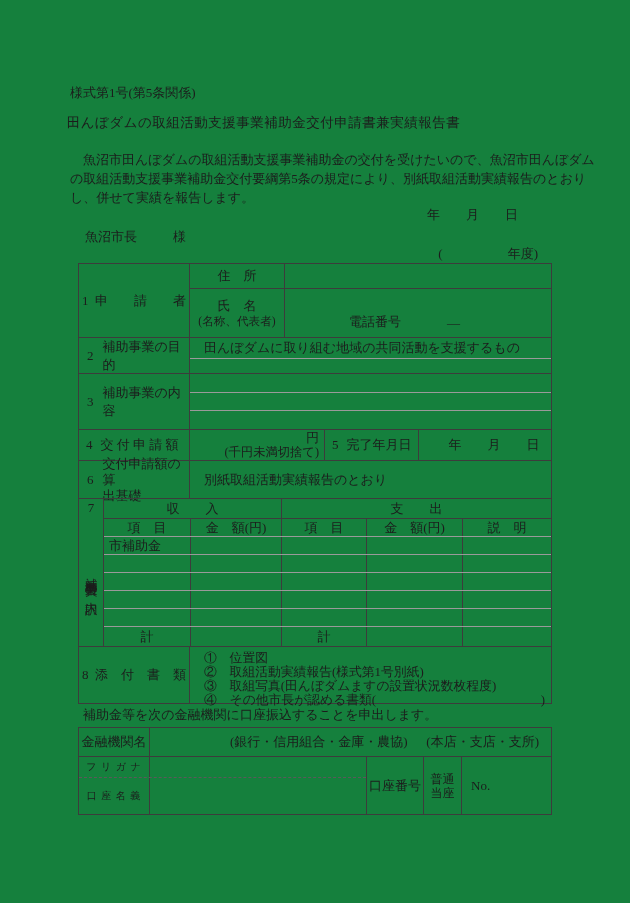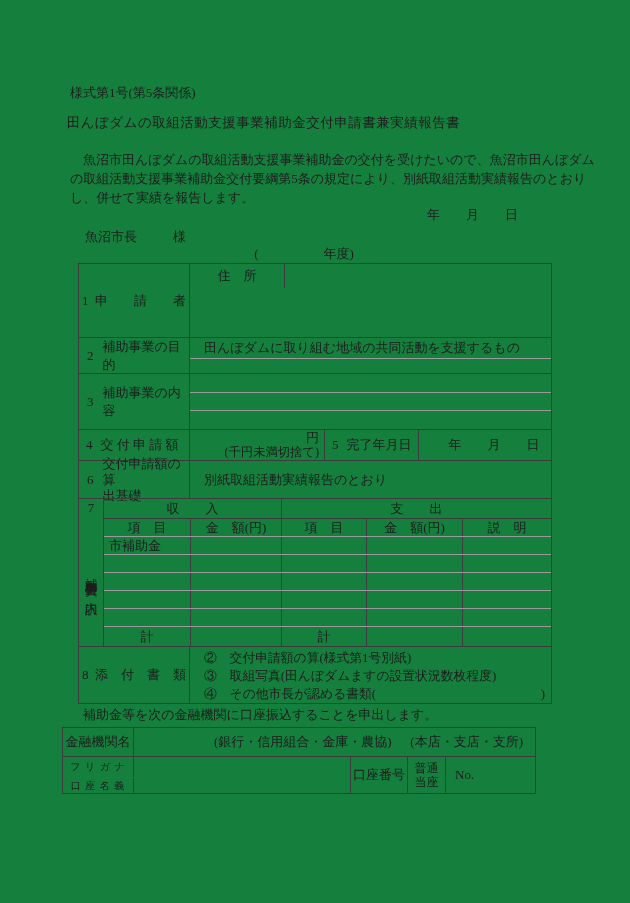--- a/index.html
+++ b/index.html
@@ -19,25 +19,25 @@
   .col{display:flex;flex-direction:column;}
   .flex1{flex:1;min-width:0;min-height:0;}
   
   .form-number{left:70px;top:84px;}
   .doc-title{left:0;top:114px;width:527px;text-align:center;font-size:13.5px;letter-spacing:0.5px;}
   .intro{left:70px;top:151px;width:486px;line-height:18.8px;}
   .intro div{white-space:nowrap;}
   .date-line{left:70px;top:206px;width:482px;text-align:right;padding-right:34px;}
   .addressee{left:85px;top:228px;text-align:right;}
   .addressee .honorific{margin-left:36px;}
-  .fiscal-year{left:70px;top:245px;width:482px;text-align:center;padding-right:14px;}
+  .fiscal-year{left:70px;top:245px;width:482px;text-align:right;padding-right:14px;}
   
   .tbl{border:1px solid var(--line);width:474px;display:flex;flex-direction:column;}
   .main-tbl{left:78px;top:263px;height:441px;}
-  .bank-tbl{left:62px;top:727px;height:67px;}
+  .bank-tbl{left:78px;top:727px;height:88px;}
   .mrow{display:flex;}
   .mrow + .mrow{border-top:1px solid var(--line);}
   .mrow > * + *, .subrow > * + *{border-left:1px solid var(--line);}
   .subrow{display:flex;}
   .t-line{border-top:1px solid var(--line);}
   .t-thin{border-top:1px solid var(--thin);}
   .t-dot{border-top:1px dashed #5a5a5a;}
   .cell{display:flex;align-items:center;}
   
   .c-label{width:110px;}
@@ -94,20 +94,30 @@
 
     <div class="mrow" style="height:73px">
       <div class="cell c-label center">
         <span>1</span>&nbsp;&nbsp;<span>申　　請　　者</span>
       </div>
       <div class="col flex1">
         <div class="subrow" style="height:24px">
           <div class="cell c-sub center">住　所</div>
           <div class="cell flex1"></div>
         </div>
+        <div class="subrow flex1 t-line">
+          <div class="cell c-sub vcell">
+            <span>氏　名</span>
+            <span class="name-sub">(名称、代表者)</span>
+          </div>
+          <div class="flex1 phone-cell">
+            <span>電話番号</span>
+            <span>―</span>
+          </div>
+        </div>
       </div>
     </div>
 
     <div class="mrow" style="height:36px">
       <div class="cell c-label num-label">
         <span>2</span>
           <span>補助事業の目的</span>
       </div>
       <div class="col flex1">
         <div class="cell left-pad" style="height:20px">田んぼダムに取り組む地域の共同活動を支援するもの</div>
@@ -216,21 +226,22 @@
           <div class="cell flex1"></div>
         </div>
       </div>
     </div>
 
     <div class="mrow flex1">
       <div class="cell c-label center">
         <span>8</span>&nbsp;&nbsp;<span>添　付　書　類</span>
       </div>
       <div class="attach-list">
-        <div>②　交付申請額の算(様式第1号別紙)</div>
+        <div>①　位置図</div>
+        <div>②　取組活動実績報告(様式第1号別紙)</div>
         <div>③　取組写真(田んぼダムますの設置状況数枚程度)</div>
         <div class="attach-row4">
           <span>④　その他市長が認める書類(</span>
           <span>)</span>
         </div>
       </div>
     </div>
   </div>
 
   <div class="abs note-line">　補助金等を次の金融機関に口座振込することを申出します。</div>

